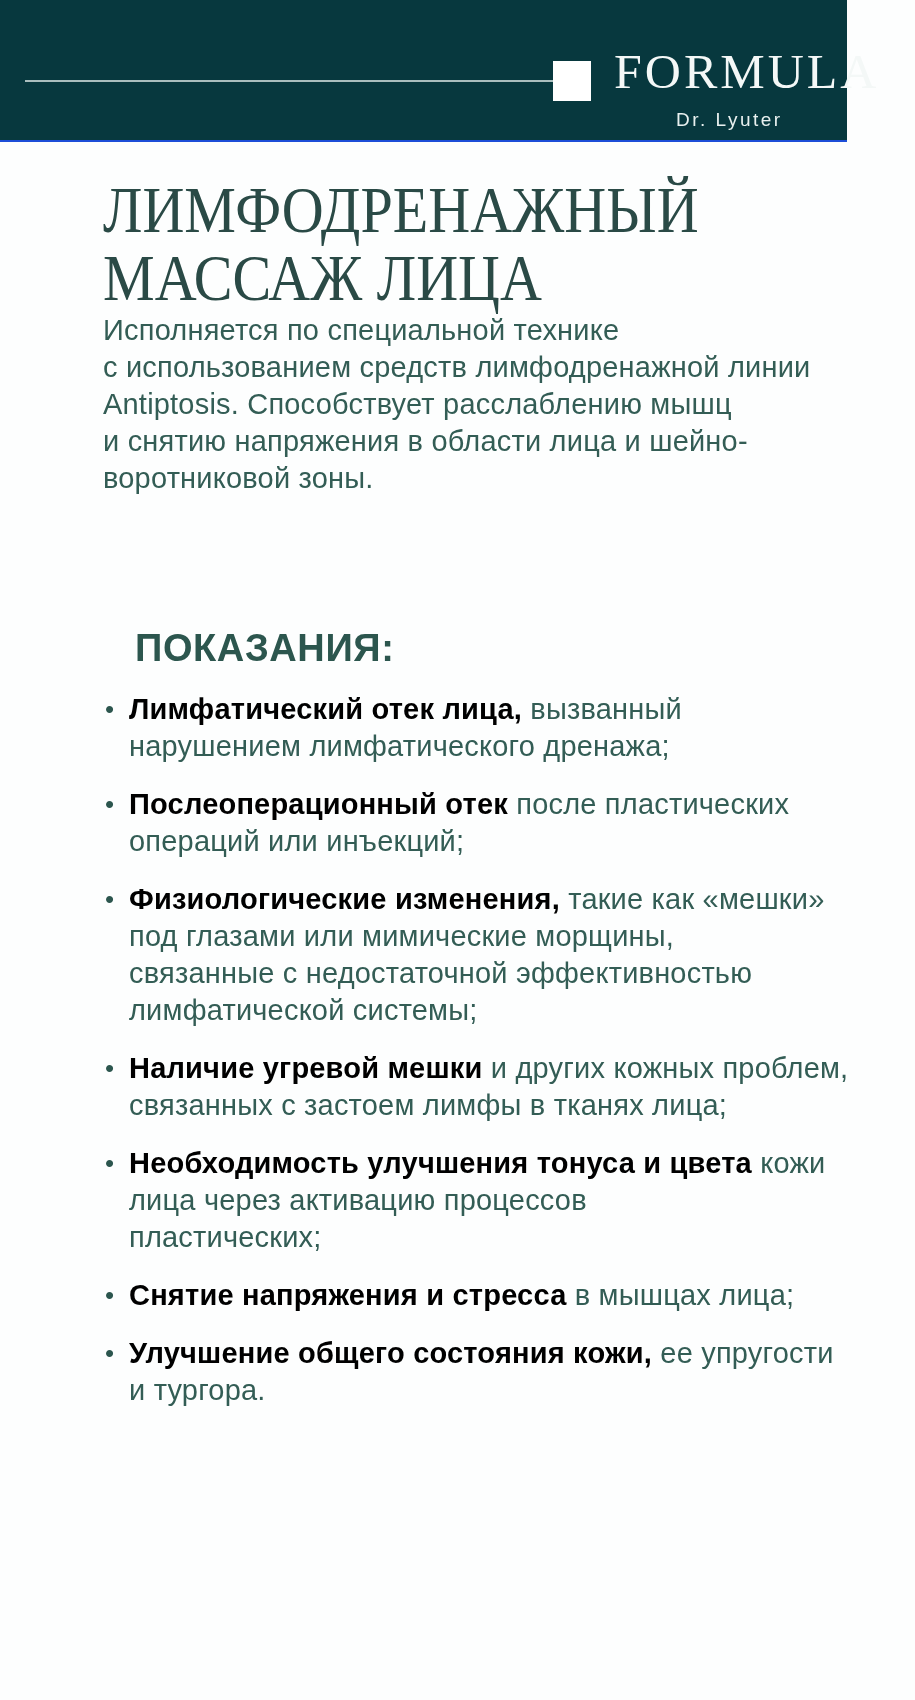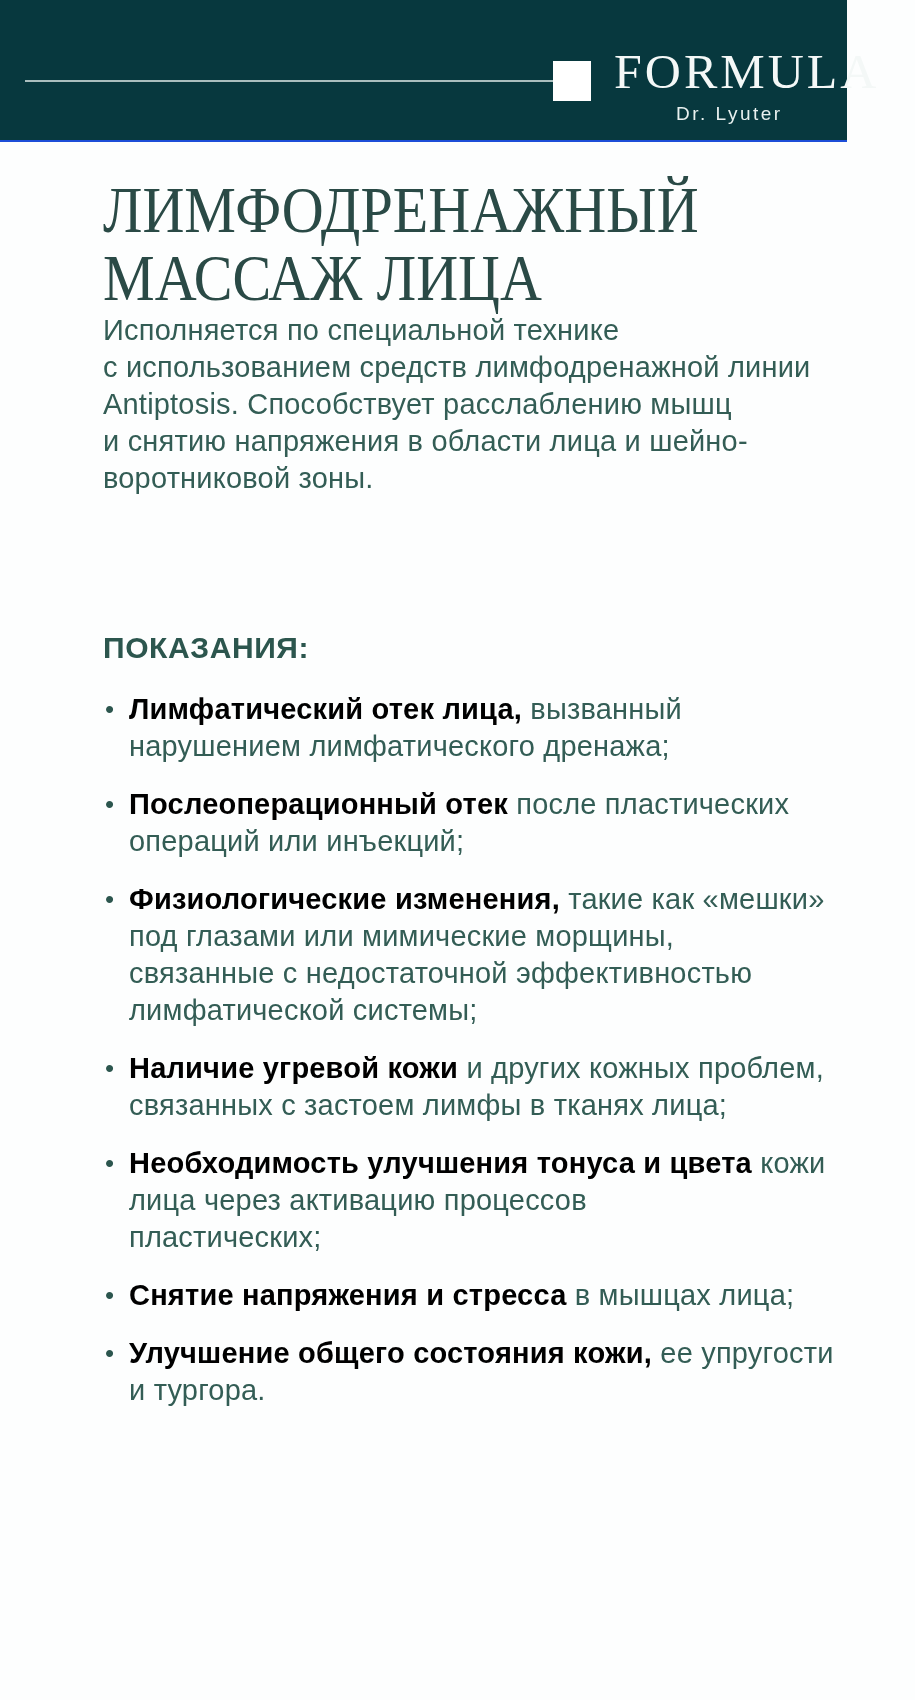--- a/index.html
+++ b/index.html
@@ -29,21 +29,21 @@
     position:absolute;left:614px;top:48px;
     color:#f4f8f7;
     font-family:"Liberation Serif", serif;
     font-weight:400;
     font-size:50px;line-height:50px;
     letter-spacing:3px;
     transform:scaleY(0.96);transform-origin:left top;
     white-space:nowrap;
   }
   .logo-sub{
-    position:absolute;left:676px;top:104px;
+    position:absolute;left:676px;top:110px;
     color:#e9f1f0;
     font-size:19px;line-height:19px;
     letter-spacing:2.5px;
     white-space:nowrap;
   }
   
   .content{
     position:absolute;top:142px;left:8px;width:915px;
     padding:0 70px 0 95px;box-sizing:border-box;
     color:#335d55;
@@ -62,24 +62,25 @@
     transform:scaleX(0.88);
     transform-origin:left center;
   }
   .intro{
     font-size:29px;line-height:37px;
     letter-spacing:0.2px;
   }
   .intro .line{white-space:nowrap;}
   .heading{
     margin-top:134px;
-    font-size:30px;line-height:34px;
+    font-size:38px;line-height:34px;
     font-weight:700;
     letter-spacing:0.6px;
     color:#2c564e;
+    margin-left:32px;
   }
   .ind-list{
     list-style:none;margin:26px 0 0 0;padding:0;
     font-size:29px;line-height:37px;
   }
   .ind-item{
     display:flex;align-items:flex-start;
     margin:0 0 21px 0;
   }
   .dot{
@@ -145,21 +146,21 @@
           <div class="line"><b>Физиологические изменения,</b><span> такие как «мешки»</span></div>
           <div class="line">под глазами или мимические морщины,</div>
           <div class="line">связанные с недостаточной эффективностью</div>
           <div class="line">лимфатической системы;</div>
         </div>
       </li>
 
       <li class="ind-item">
         <span class="dot">•</span>
         <div class="item-text">
-          <div class="line"><b>Наличие угревой кожи</b><span> и других кожных проблем,</span></div>
+          <div class="line"><b>Наличие угревой мешки</b><span> и других кожных проблем,</span></div>
           <div class="line">связанных с застоем лимфы в тканях лица;</div>
         </div>
       </li>
 
       <li class="ind-item">
         <span class="dot">•</span>
         <div class="item-text">
           <div class="line"><b>Необходимость улучшения тонуса и цвета</b><span> кожи</span></div>
           <div class="line">лица через активацию процессов</div>
           <div class="line">пластических;</div>

